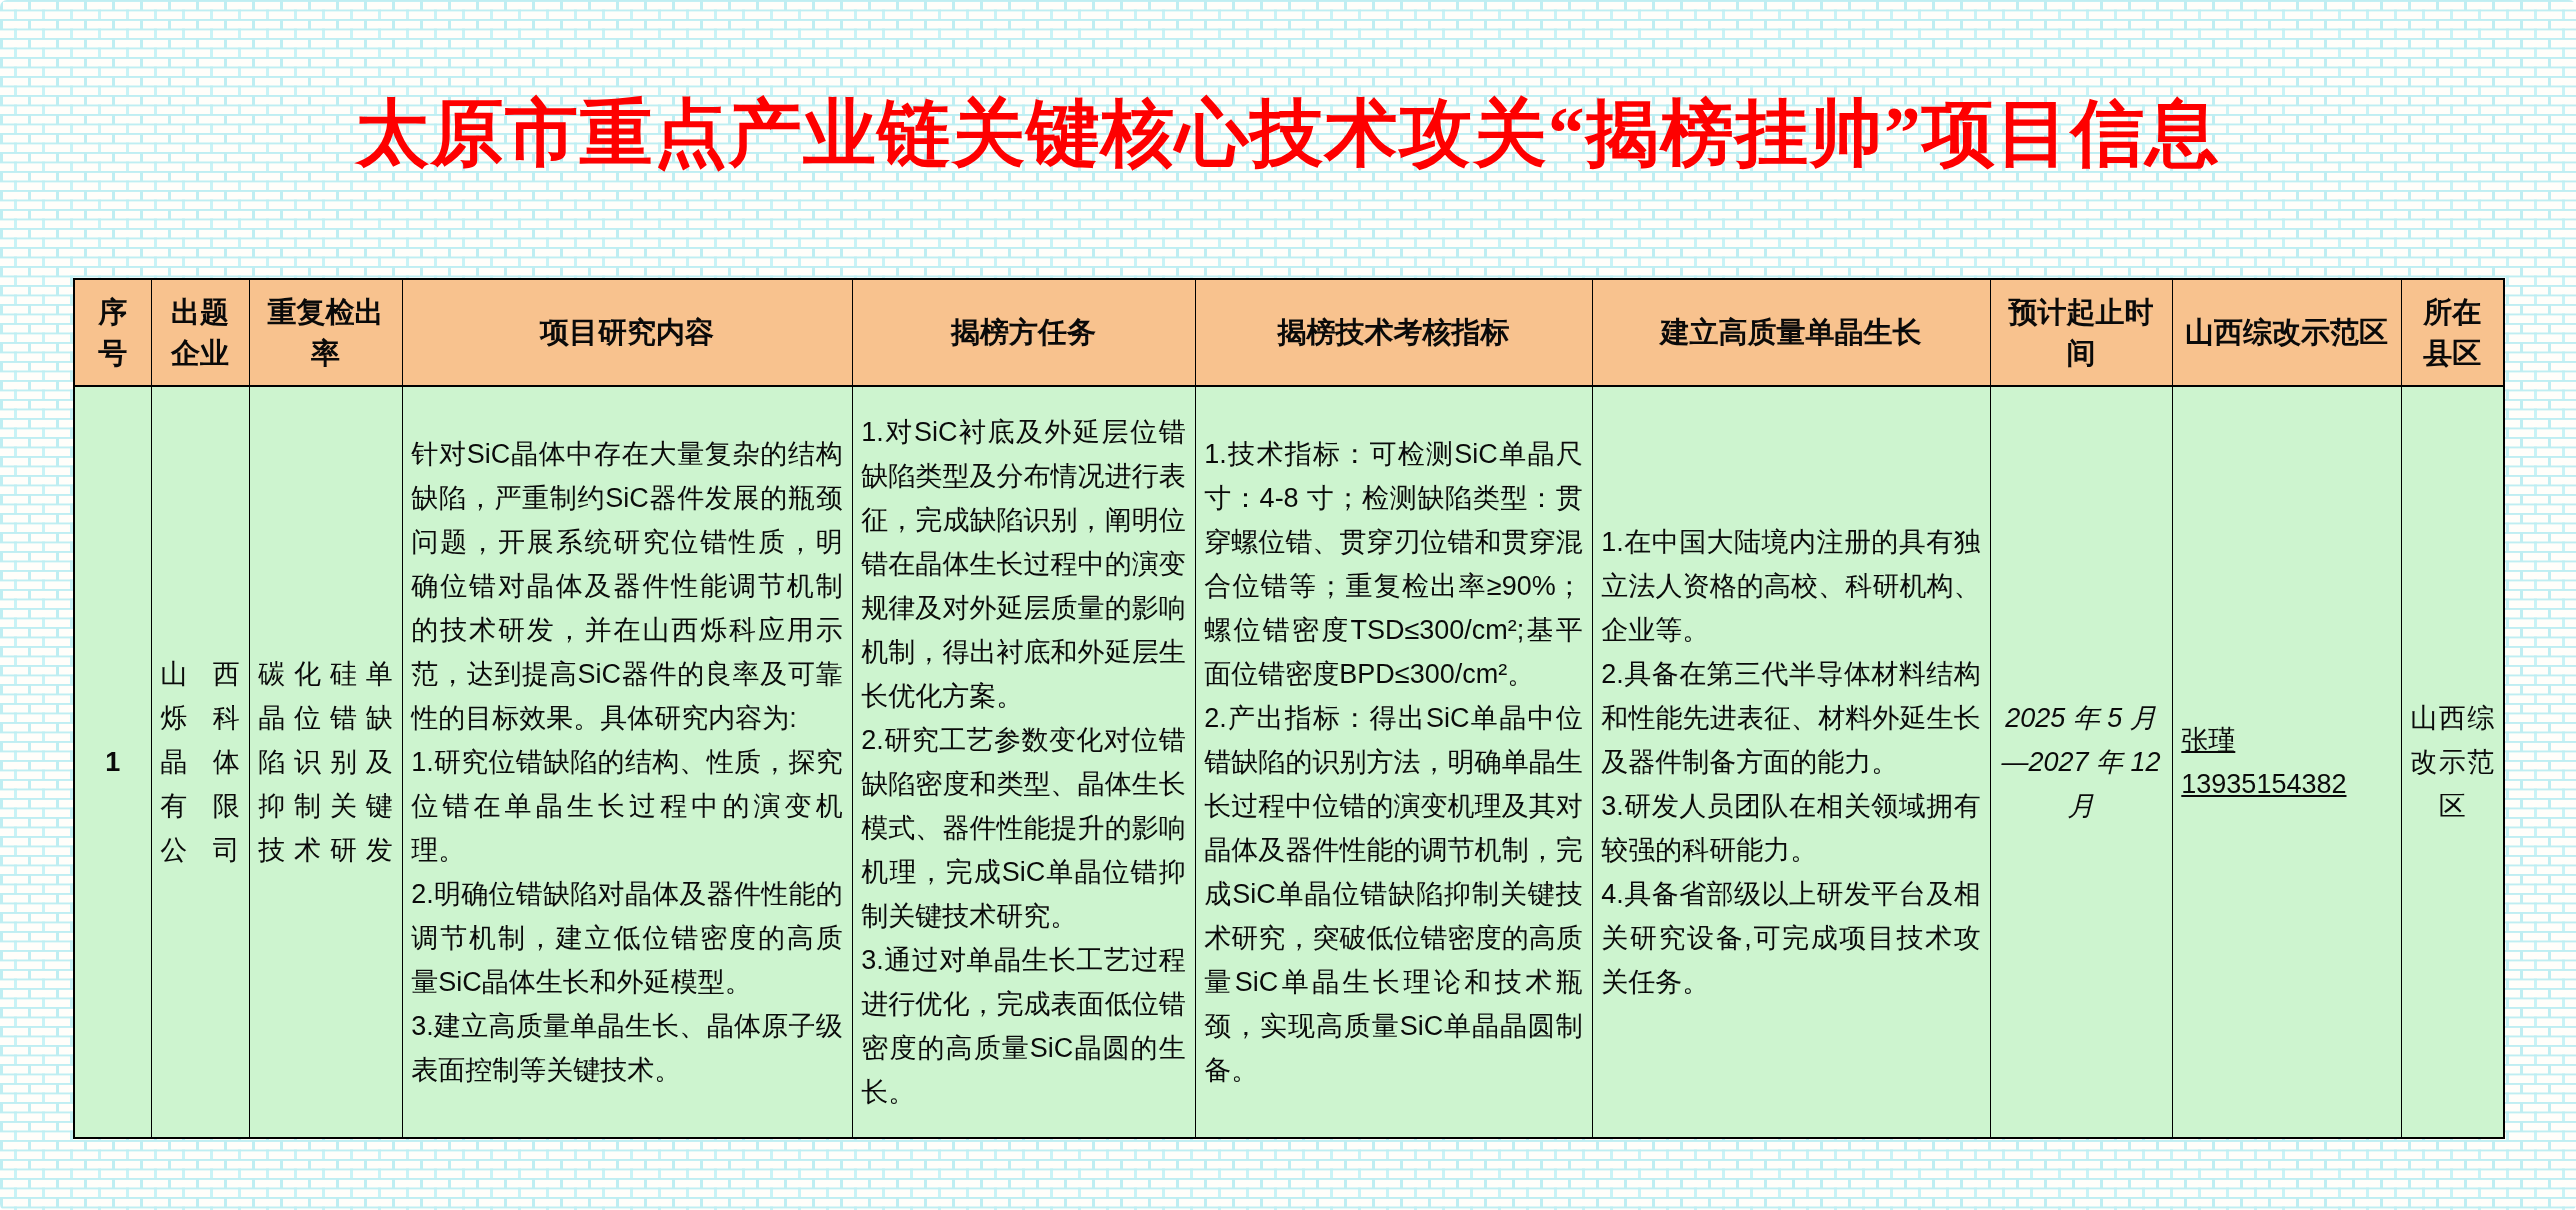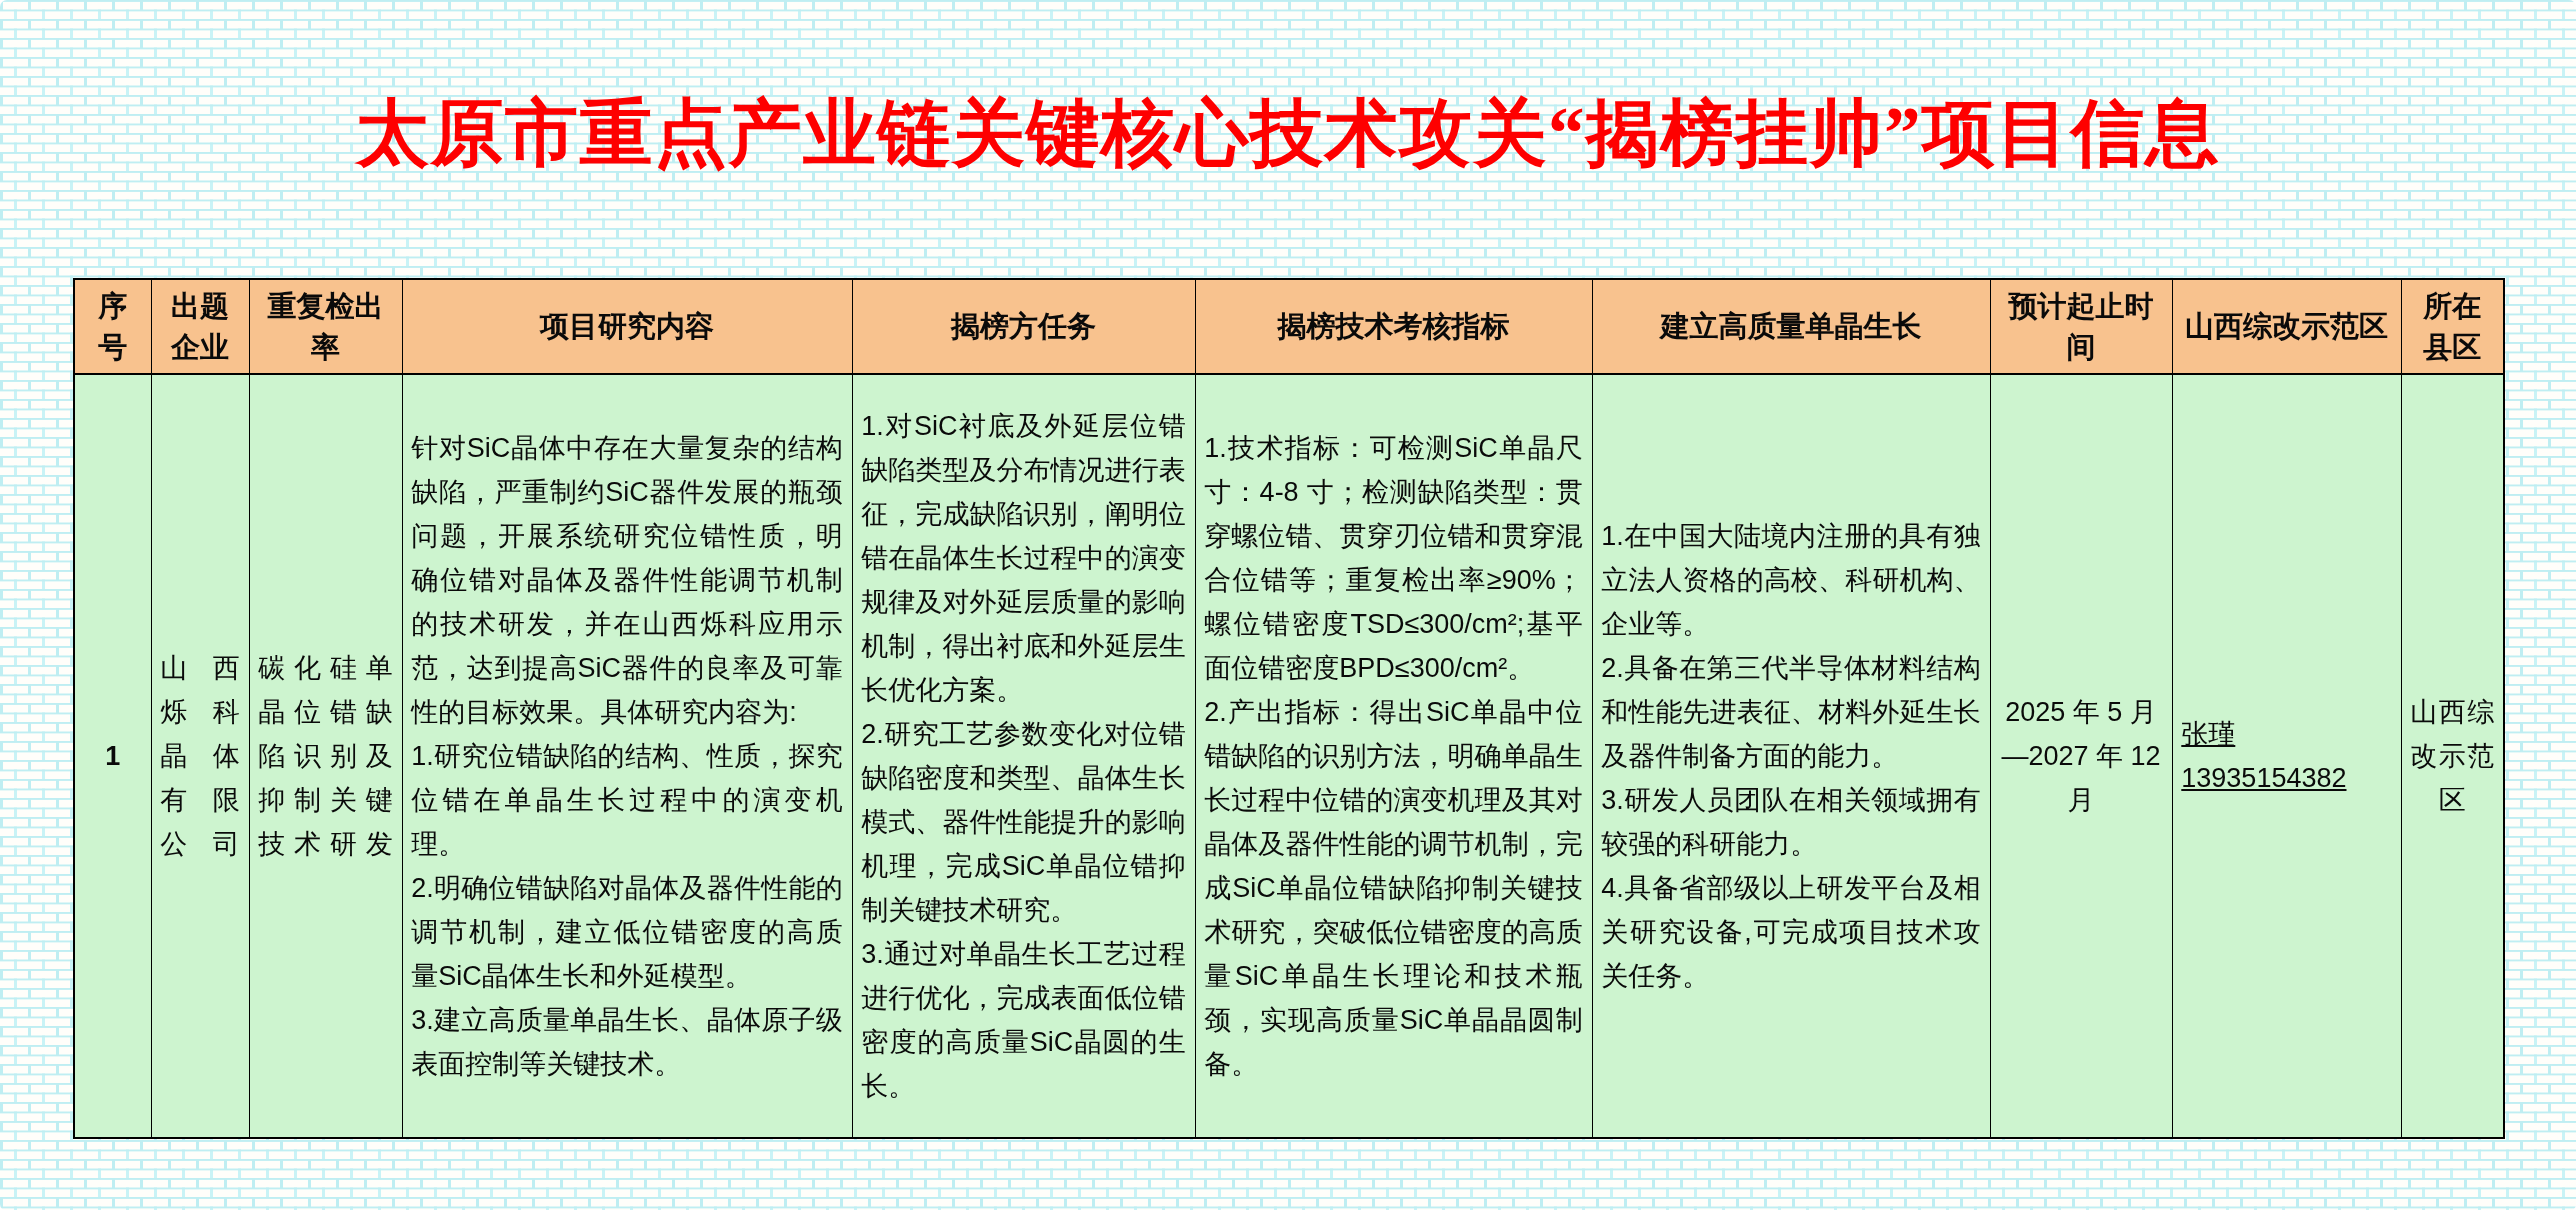--- a/index.html
+++ b/index.html
@@ -53,21 +53,21 @@
     border-collapse: collapse;
     table-layout: fixed;
     background: #cdf4cf;
     border: 2.9px solid #000;
   }
   .grid th, .grid td {
     border: 1.5px solid #000;
     color: #0a0a0a;
   }
 
-  .grid thead tr { height: 95px; margin-top: 35px; }
+  .grid thead tr { height: 107px; margin-top: 35px; }
   .grid th {
     background: #f8c28e;
     font-size: 29px;
     font-weight: bold;
     text-align: center;
     vertical-align: middle;
     line-height: 41px;
     padding: 0 10.3px;
   }
   .grid th { border-bottom: 2.9px solid #000; }
@@ -99,20 +99,21 @@
   }
   .c-para {
     white-space: pre-wrap;
     text-align: justify;
     text-justify: inter-character;
     overflow: hidden;
   }
   .c-schedule {
     padding: 0 16px;
     text-align: center;
+    font-style: italic;
   }
   .c-contact { text-align: left; text-decoration: underline; }
   .c-district {
     padding: 0 14.7px;
     text-align: justify;
     text-align-last: center;
     text-justify: inter-character;
   }
 </style>
 </head>

